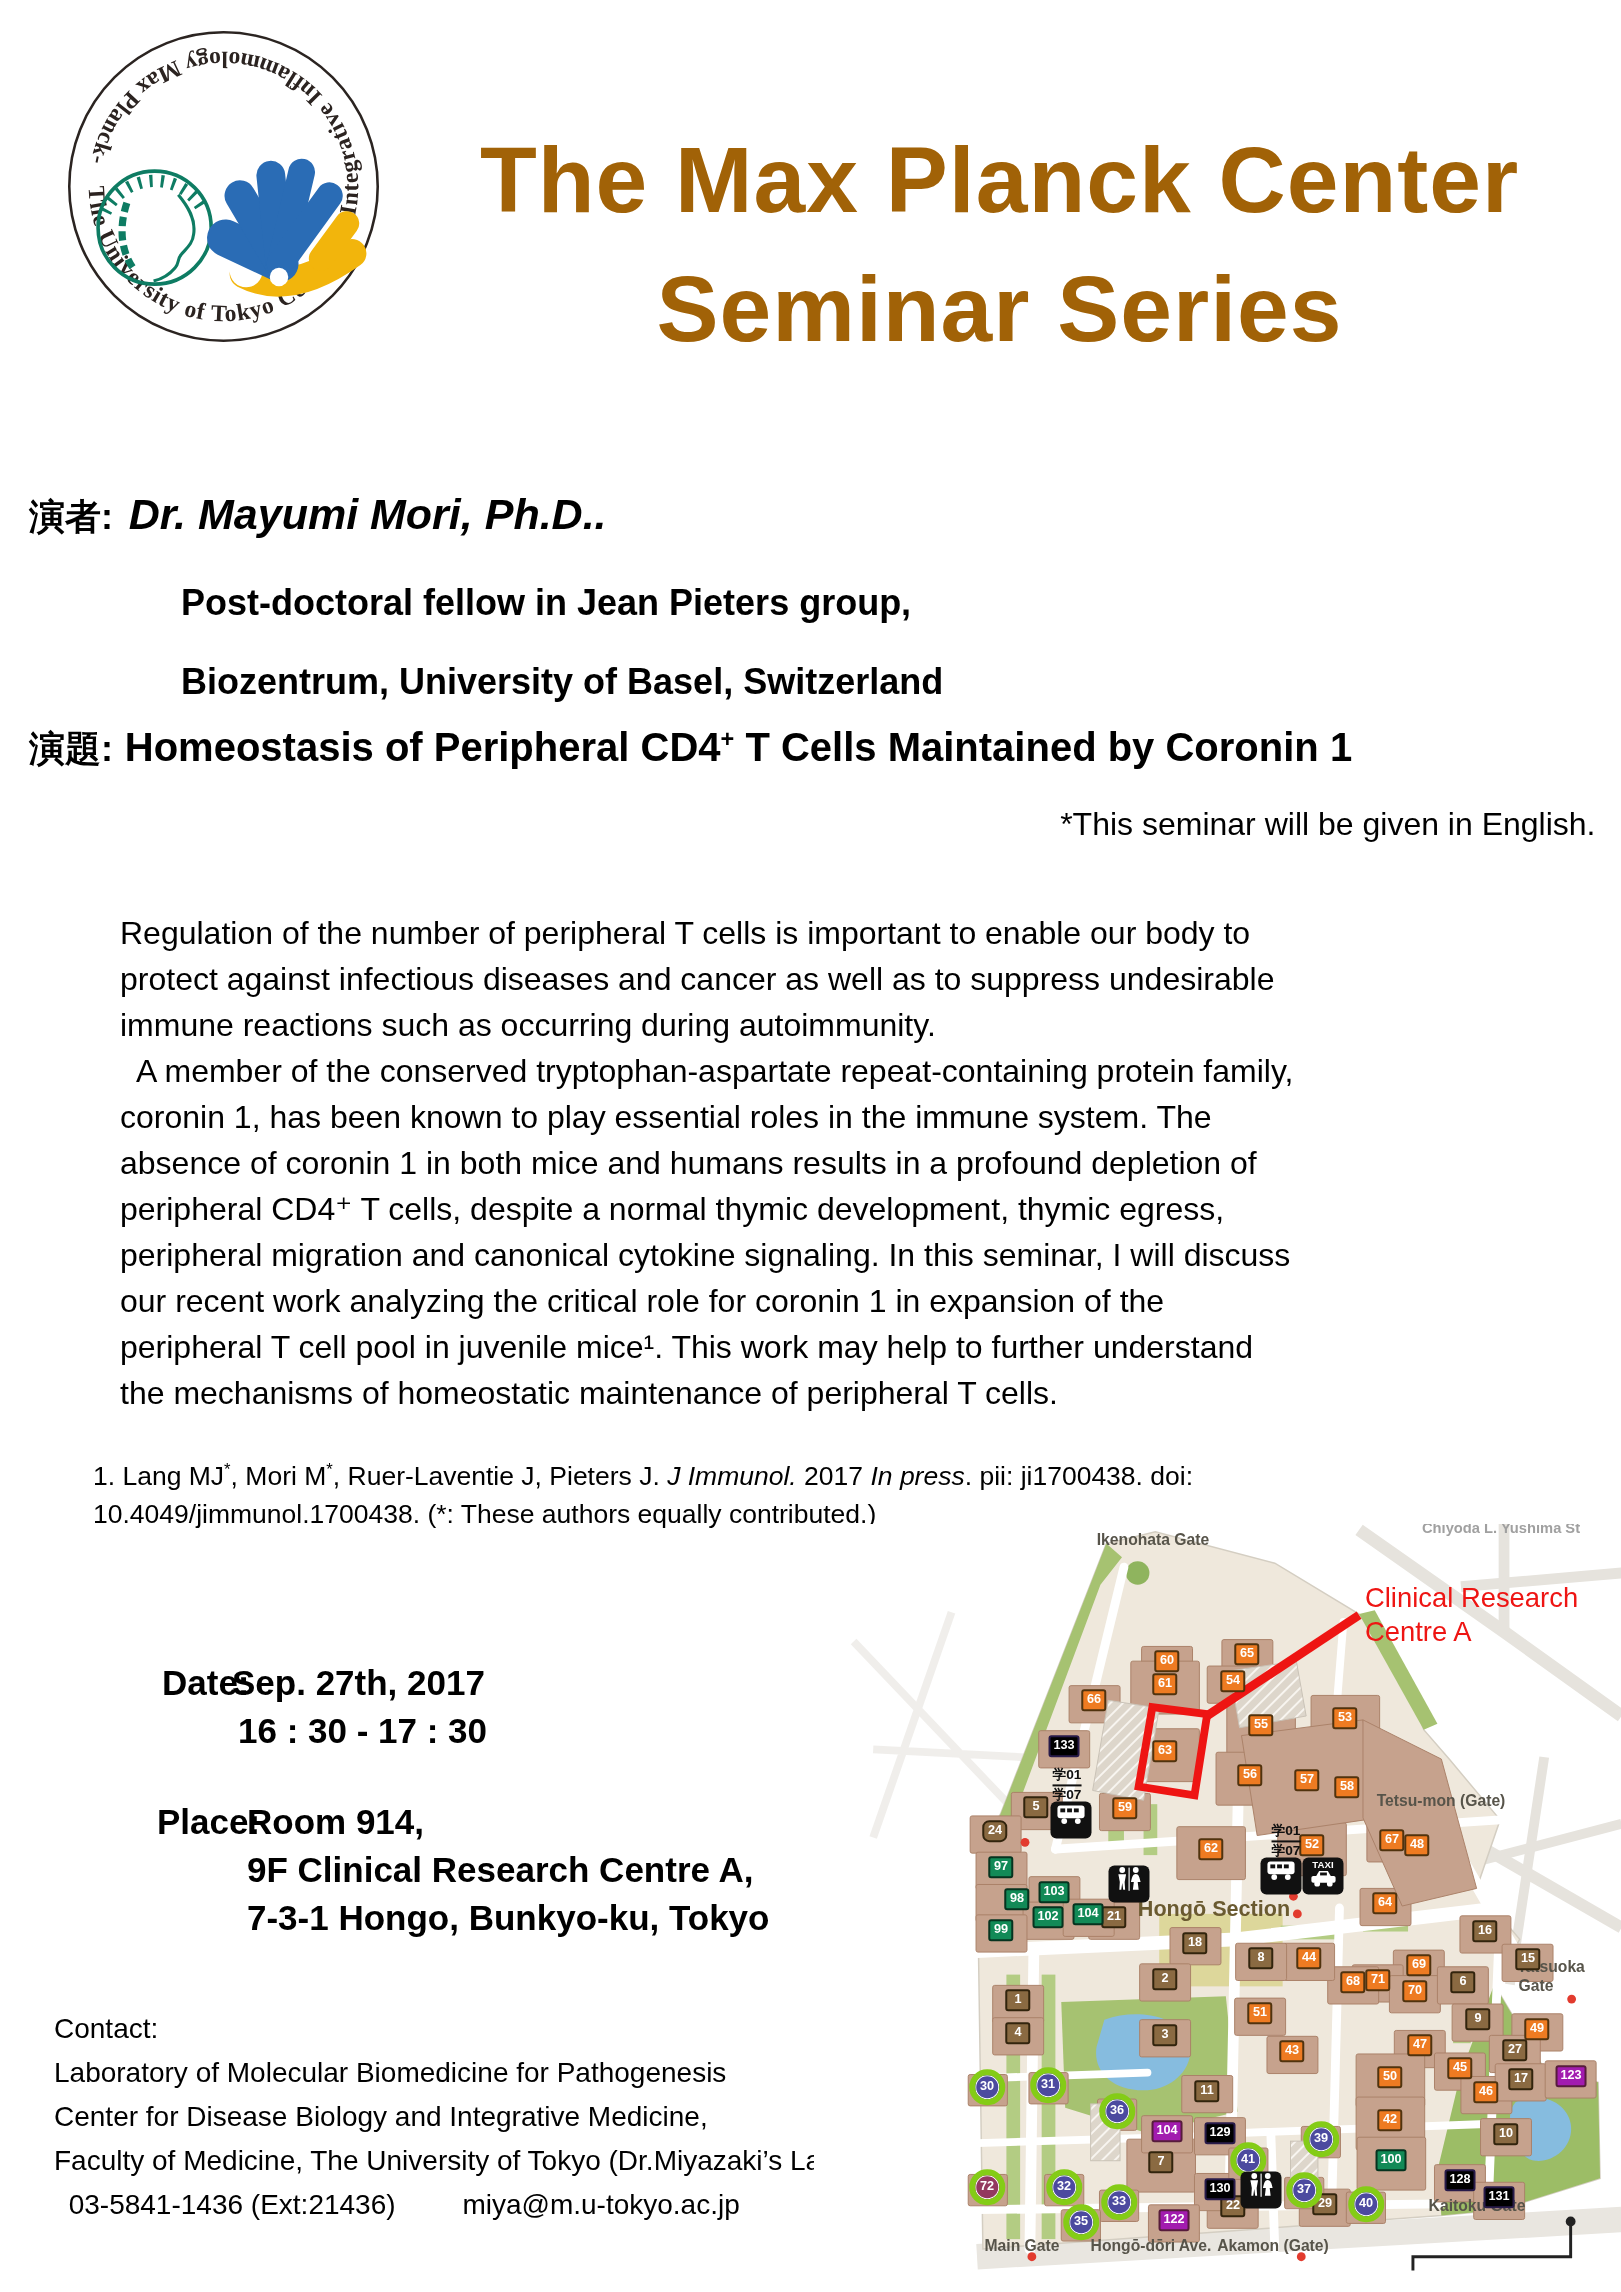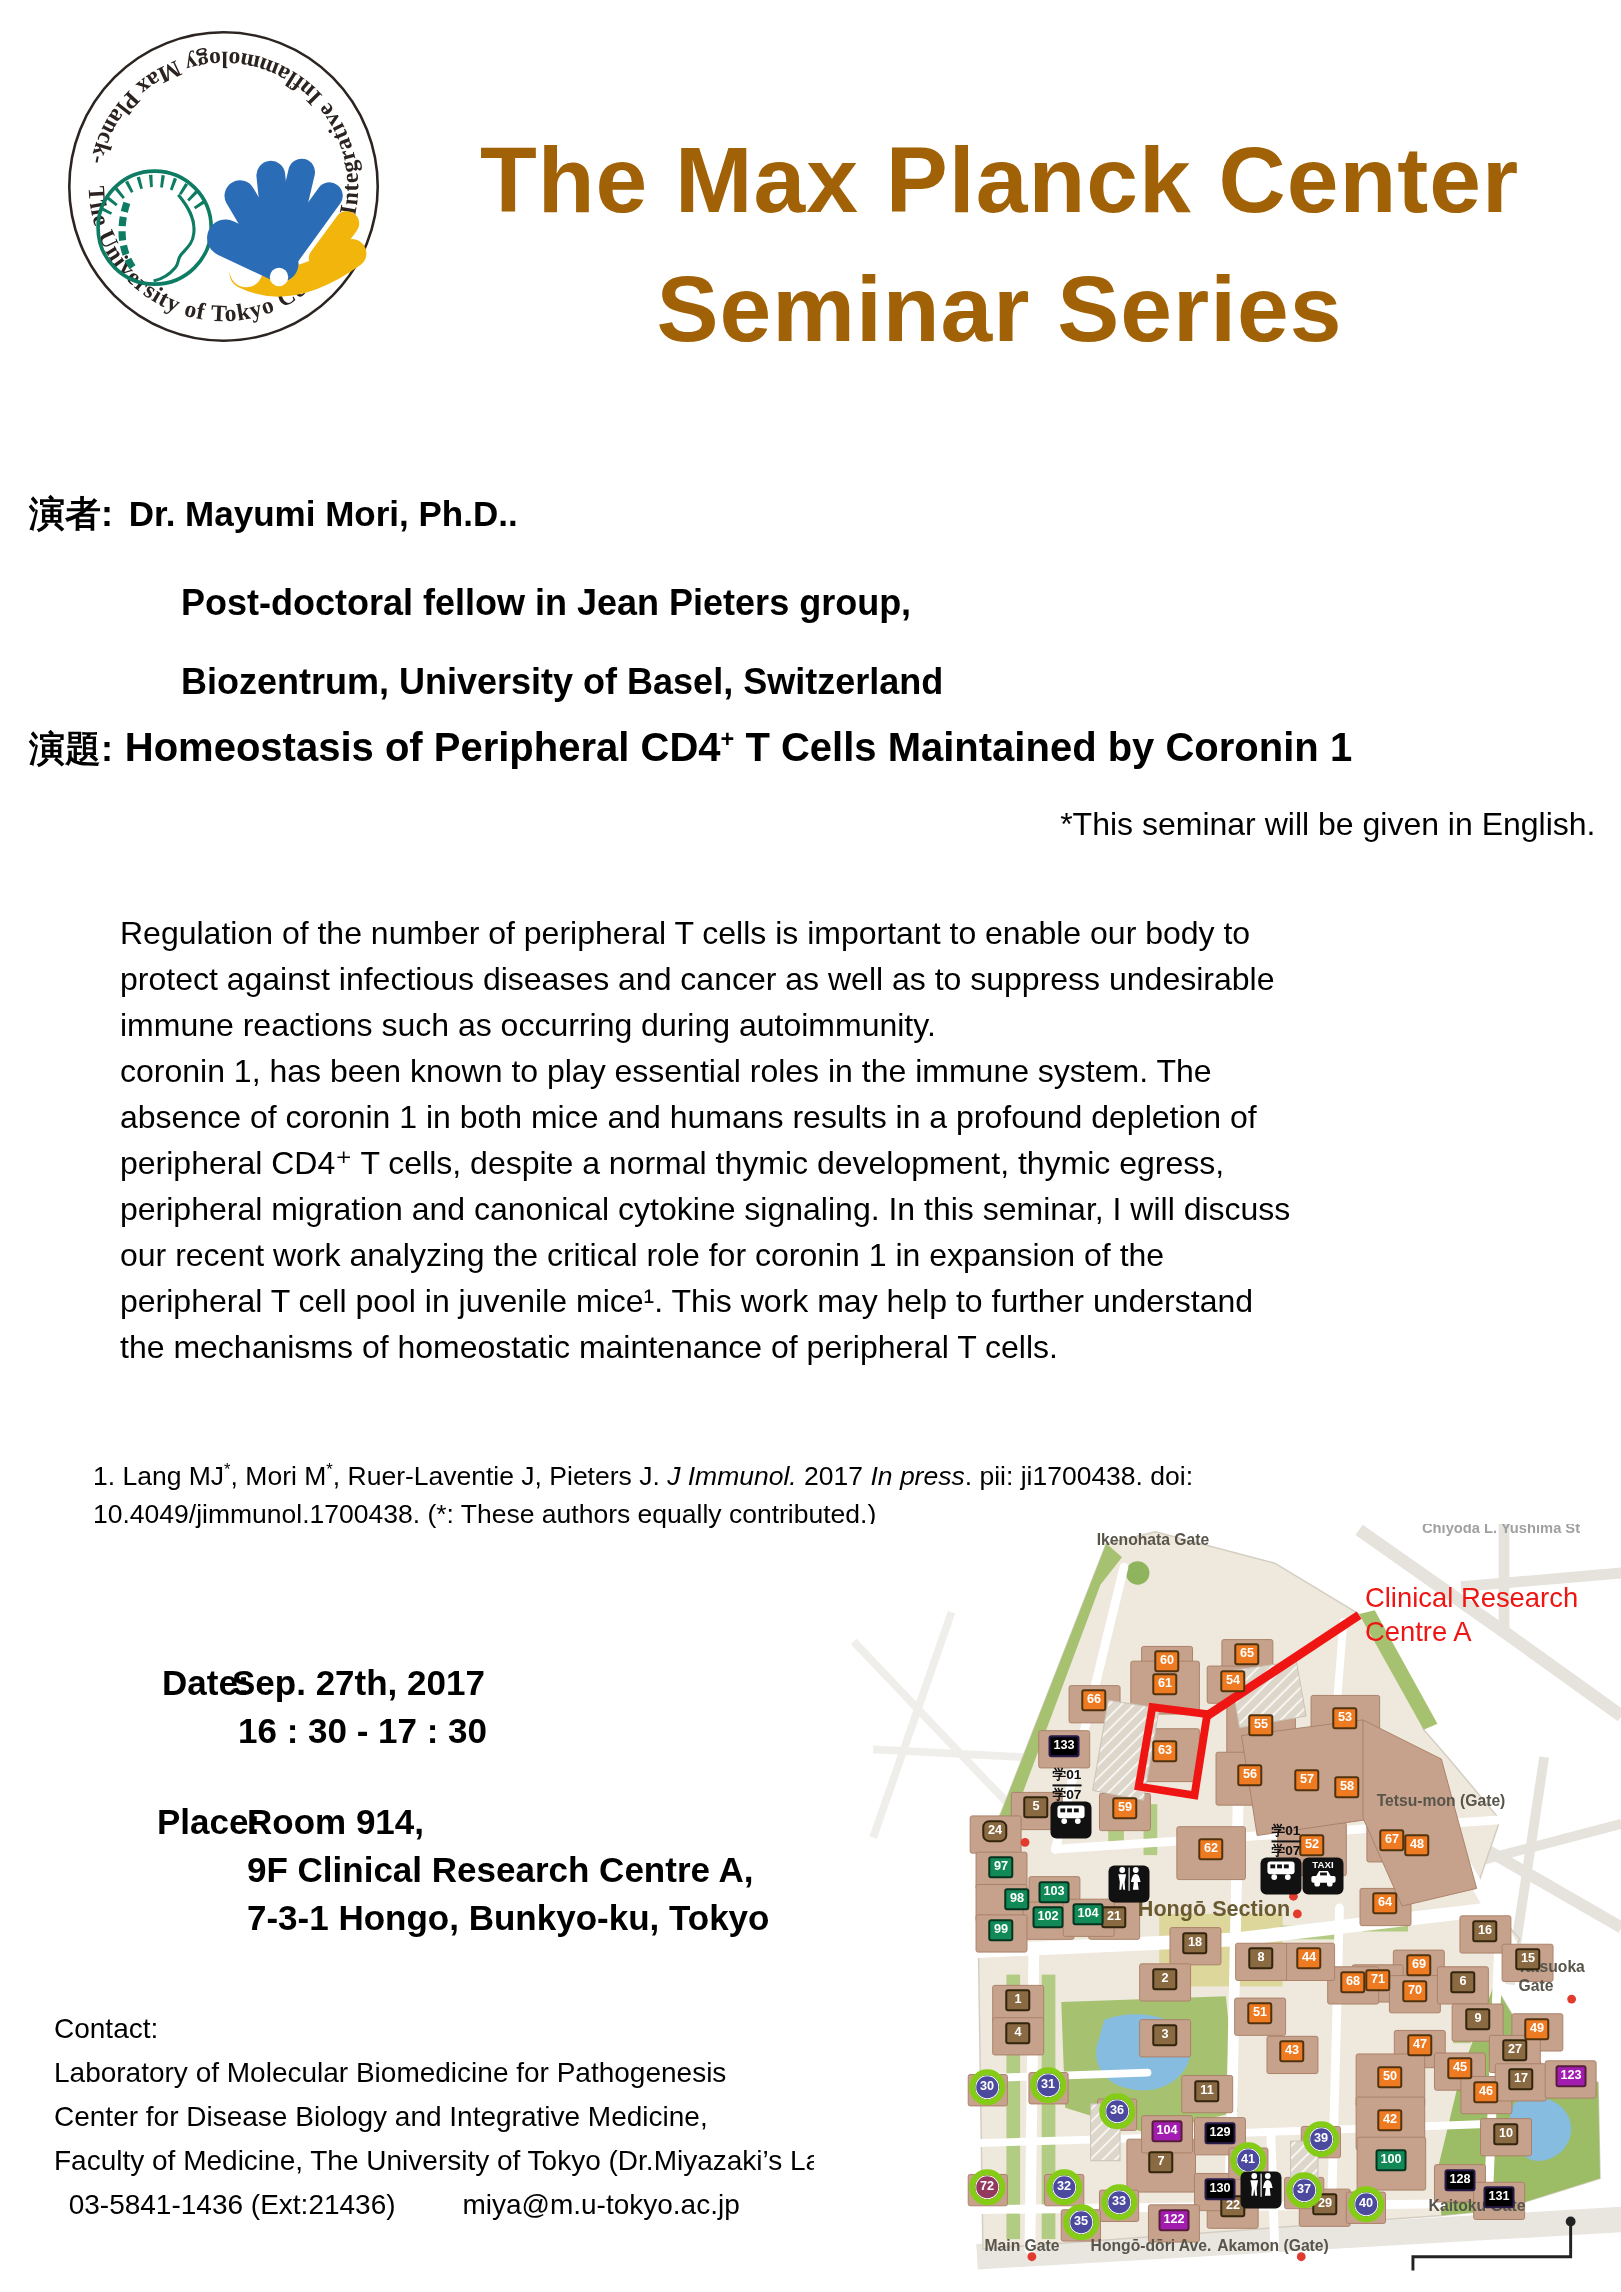--- a/index.html
+++ b/index.html
@@ -8,21 +8,21 @@
   .abs{position:absolute;}
 
   
   .seal{position:absolute;left:59px;top:21.6px;width:329px;height:329px;}
   .title{position:absolute;left:392px;top:116px;width:1215px;text-align:center;
          font-weight:bold;font-size:93px;line-height:129px;color:#a16207;letter-spacing:1px;}
 
   
   .spkrow{position:absolute;left:29px;top:490px;display:flex;align-items:baseline;gap:15.7px;}
   .cjk-label{font-size:36px;font-weight:bold;}
-  .spk-name{font-size:35px;font-weight:bold;}
+  .spk-name{font-size:43px;font-weight:bold;font-style:italic;}
   .aff{position:absolute;left:181px;font-size:36px;font-weight:bold;white-space:nowrap;}
   .aff1{top:582px;} .aff2{top:661px;}
   .talkrow{position:absolute;left:29px;top:725px;display:flex;align-items:baseline;gap:11.8px;white-space:nowrap;}
   .talk-title{font-size:40px;font-weight:bold;}
   .talk-title sup{font-size:23.5px;}
   .engnote{position:absolute;right:25.5px;top:806px;font-size:32px;}
 
   
   .abstract{position:absolute;left:120px;top:910px;width:1441px;font-size:32px;line-height:46px;}
   .abstract div{white-space:pre;}
@@ -119,20 +119,21 @@
   <div class="talkrow">
     <span class="cjk-label">演題:</span>
     <span class="talk-title"><span>Homeostasis of Peripheral CD4</span><sup>+</sup><span> T Cells Maintained by Coronin 1</span></span>
   </div>
   <div class="engnote">*This seminar will be given in English.</div>
 
   <div class="abstract">
     <div>Regulation of the number of peripheral T cells is important to enable our body to</div>
     <div>protect against infectious diseases and cancer as well as to suppress undesirable</div>
     <div>immune reactions such as occurring during autoimmunity.</div>
+    <div>  A member of the conserved tryptophan-aspartate repeat-containing protein family,</div>
     <div>coronin 1, has been known to play essential roles in the immune system. The</div>
     <div>absence of coronin 1 in both mice and humans results in a profound depletion of</div>
     <div>peripheral CD4⁺ T cells, despite a normal thymic development, thymic egress,</div>
     <div>peripheral migration and canonical cytokine signaling. In this seminar, I will discuss</div>
     <div>our recent work analyzing the critical role for coronin 1 in expansion of the</div>
     <div>peripheral T cell pool in juvenile mice¹. This work may help to further understand</div>
     <div>the mechanisms of homeostatic maintenance of peripheral T cells.</div>
   </div>
 
   <div class="reference">

